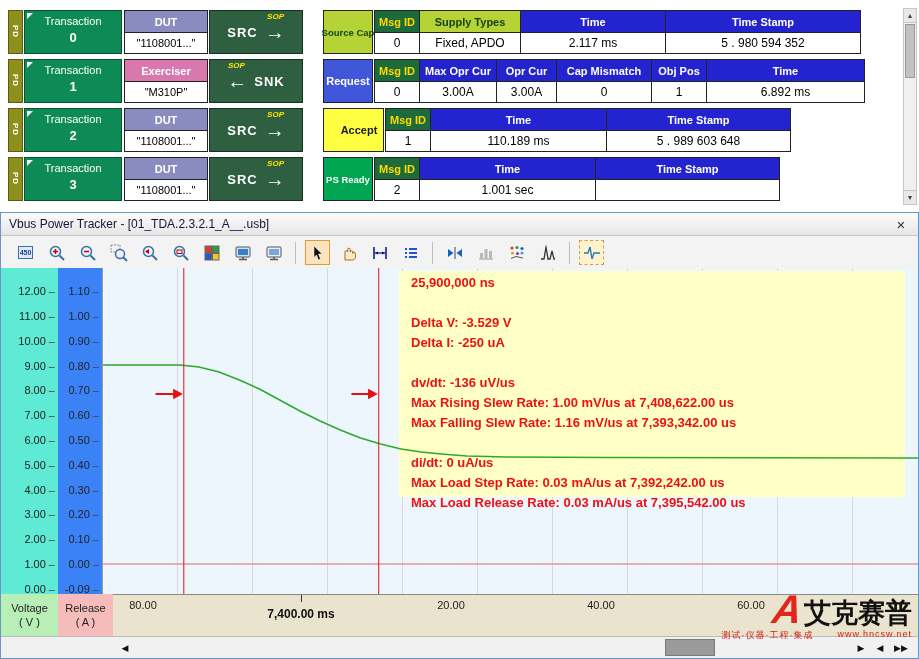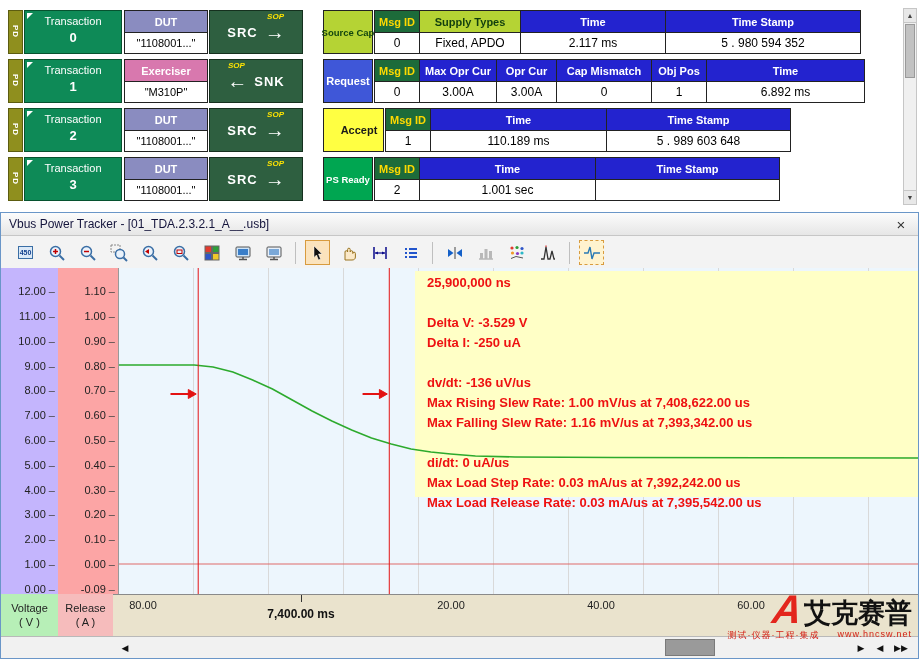--- a/index.html
+++ b/index.html
@@ -69,22 +69,22 @@
   .tbtn{width:25px;height:25px;display:flex;align-items:center;justify-content:center;
         border:1px solid transparent;background:transparent;padding:0;}
   .tbtn.sel{background:#fbe3bd;border:1px solid #d89b3e;}
   .tbtn.sel2{background:#fff3cf;border:1px dashed #d89b3e;}
   .tsep{width:1px;height:22px;background:#bfbfbf;margin:0 3px;}
   .badge450{font-size:7px;border:1px solid #3a6ea5;color:#13418f;background:#dce9f7;
             padding:2px 1px;font-weight:bold;line-height:1;}
 
   
   .chart{position:absolute;top:55px;left:0;right:0;height:326px;display:flex;}
-  .vcol{width:57px;background:#c4b5fd;position:relative;}
-  .ccol{width:61px;background:#fca5a5;position:relative;border-right:1px solid #999;box-sizing:border-box;}
+  .vcol{width:57px;background:#5eead4;position:relative;}
+  .ccol{width:45px;background:#3b82f6;position:relative;border-right:1px solid #999;box-sizing:border-box;}
   .ticks{position:absolute;top:11px;left:0;right:3px;}
   .vtick{height:24.77px;display:flex;align-items:center;justify-content:flex-end;
          font-size:11px;color:#222;}
   .vtick::after{content:"\00a0–";color:#444;}
   .plot{flex:1;background-color:#edf6fd;position:relative;overflow:hidden;
         background-image:repeating-linear-gradient(to right,transparent 0 74px,#d9d9d9 74px 75px);}
   .annot{position:absolute;left:296px;top:3px;width:506px;height:226px;background:#ffffc6;
          padding:4px 0 0 12px;box-sizing:border-box;}
   .ann-line{height:20px;font-size:13px;font-weight:bold;color:#ee1111;white-space:nowrap;}
   .traces{position:absolute;left:0;top:0;width:100%;height:100%;pointer-events:none;}
@@ -99,21 +99,21 @@
   .xlab-major{position:absolute;top:12px;transform:translateX(-50%);font-size:12px;
               font-weight:bold;color:#111;}
   .xtick{position:absolute;left:188px;top:0;width:1px;height:7px;background:#333;}
 
   .logo{position:absolute;right:6px;top:378px;display:flex;flex-direction:column;
         align-items:flex-end;z-index:5;pointer-events:none;}
   .logo-row{display:flex;align-items:flex-end;gap:2px;}
   .logo-mark{font-size:40px;font-weight:bold;font-style:italic;color:#e3261d;line-height:0.9;
              transform:skewX(-8deg);}
   .logo-name{font-size:27px;font-weight:bold;color:#111;line-height:1;}
-  .logo-tag{font-size:9px;color:#d42015;margin-top:2px;letter-spacing:1px;display:flex;gap:18px;}
+  .logo-tag{font-size:9px;color:#d42015;margin-top:2px;letter-spacing:1px;display:flex;gap:24px;}
 
   .hscroll{position:absolute;left:0;right:0;top:423px;height:21px;background:#f1f1f1;
            border-top:1px solid #b9b9b9;}
   .hsbtn{position:absolute;top:1px;bottom:1px;width:20px;display:flex;align-items:center;
          justify-content:center;font-size:9px;color:#111;}
   .hs-thumb{position:absolute;top:2px;bottom:2px;left:664px;width:48px;background:#9a9a9a;
             border:1px solid #7a7a7a;}
 </style>
 </head>
 <body>

